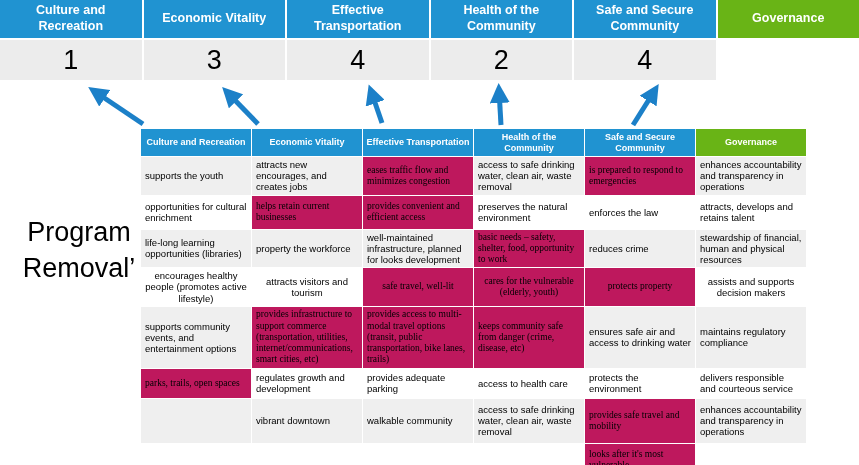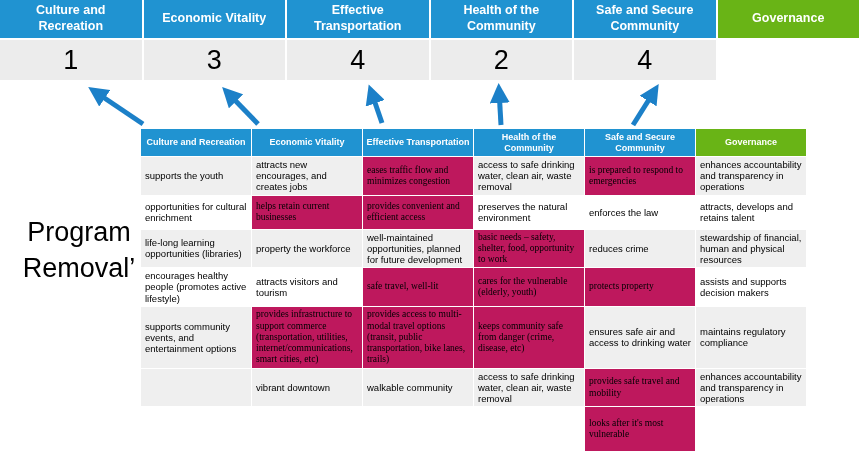--- a/index.html
+++ b/index.html
@@ -46,21 +46,21 @@
   .matrix td{
     font-size:9.5px;color:#000;padding:2px 4px;
     vertical-align:middle;line-height:1.18;word-wrap:break-word;
   }
   tr.band-gray td{background:#efefef;}
   tr.band-white td{background:#ffffff;}
   .matrix td.hl{background:#be185d;font-family:Liberation Serif, serif;}
   .matrix tbody tr:nth-child(1){height:33px;}
   .matrix tbody tr:nth-child(2){height:33px;}
   .matrix tbody tr:nth-child(3){height:37px;}
-  .matrix tbody tr:nth-child(4){height:27px;}
+  .matrix tbody tr:nth-child(4){height:27px;text-align:center;}
   .matrix tbody tr:nth-child(5){height:61px;}
   .matrix tbody tr:nth-child(6){height:29px;}
   .matrix tbody tr:nth-child(7){height:44px;}
   .matrix tbody tr:nth-child(8){height:32px;}
 </style>
 </head>
 <body>
 
 <div class="top-band">
   <div class="th-cell">Culture and Recreation</div>
@@ -127,40 +127,48 @@
         <td>opportunities for cultural enrichment</td>
         <td class="hl">helps retain current businesses</td>
         <td class="hl">provides convenient and efficient access</td>
         <td>preserves the natural environment</td>
         <td>enforces the law</td>
         <td>attracts, develops and retains talent</td>
       </tr>
       <tr class="band-gray">
         <td>life-long learning opportunities (libraries)</td>
         <td>property the workforce</td>
-        <td>well-maintained opportunities, planned for future development</td>
+        <td>well-maintained infrastructure, planned for looks development</td>
         <td class="hl">basic needs – safety, shelter, food, opportunity to work</td>
         <td>reduces crime</td>
         <td>stewardship of financial, human and physical resources</td>
       </tr>
       <tr class="band-white">
         <td>encourages healthy people (promotes active lifestyle)</td>
         <td>attracts visitors and tourism</td>
         <td class="hl">safe travel, well-lit</td>
         <td class="hl">cares for the vulnerable (elderly, youth)</td>
         <td class="hl">protects property</td>
         <td>assists and supports decision makers</td>
       </tr>
       <tr class="band-gray">
         <td>supports community events, and entertainment options</td>
         <td class="hl">provides infrastructure to support commerce (transportation, utilities, internet/communications, smart cities, etc)</td>
         <td class="hl">provides access to multi-modal travel options (transit, public transportation, bike lanes, trails)</td>
         <td class="hl">keeps community safe from danger (crime, disease, etc)</td>
         <td>ensures safe air and access to drinking water</td>
         <td>maintains regulatory compliance</td>
+      </tr>
+      <tr class="band-white">
+        <td class="hl">parks, trails, open spaces</td>
+        <td>regulates growth and development</td>
+        <td>provides adequate parking</td>
+        <td>access to health care</td>
+        <td>protects the environment</td>
+        <td>delivers responsible and courteous service</td>
       </tr>
       <tr class="band-gray">
         <td></td>
         <td>vibrant downtown</td>
         <td>walkable community</td>
         <td>access to safe drinking water, clean air, waste removal</td>
         <td class="hl">provides safe travel and mobility</td>
         <td>enhances accountability and transparency in operations</td>
       </tr>
       <tr class="band-white">

